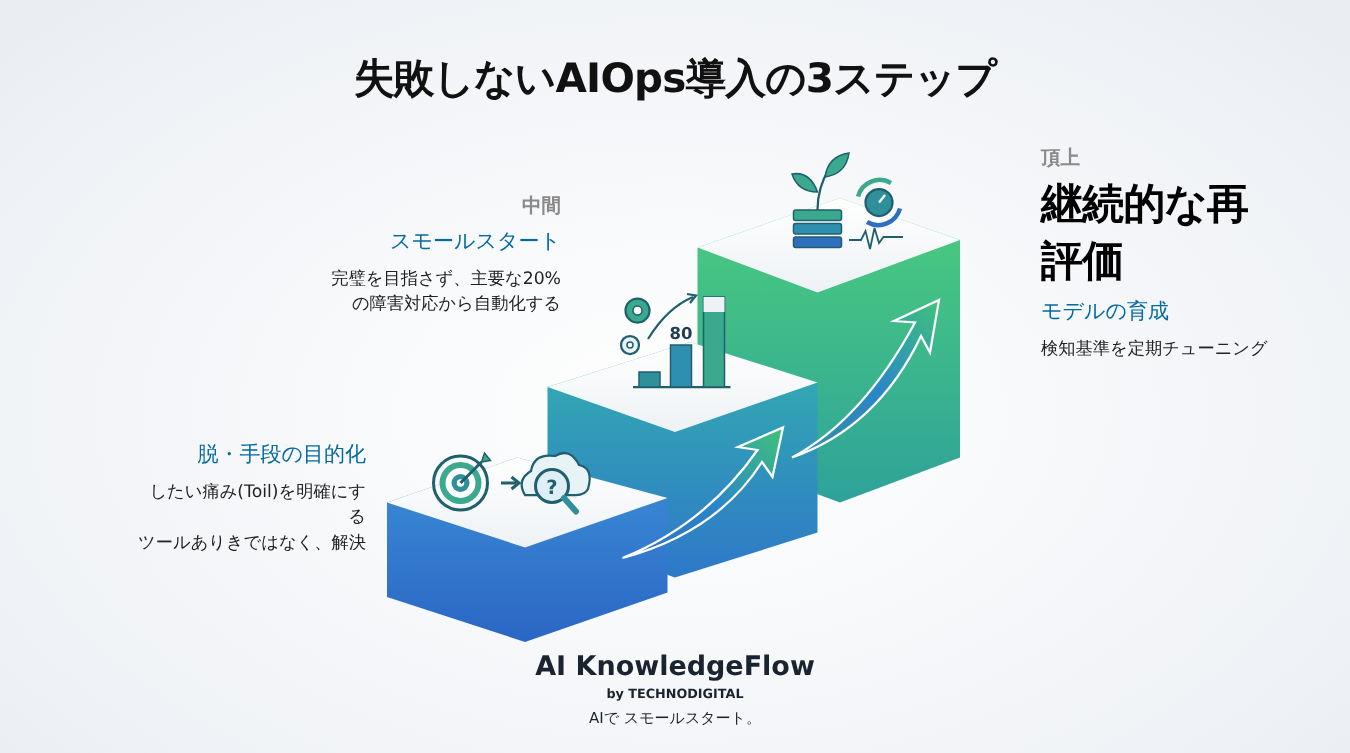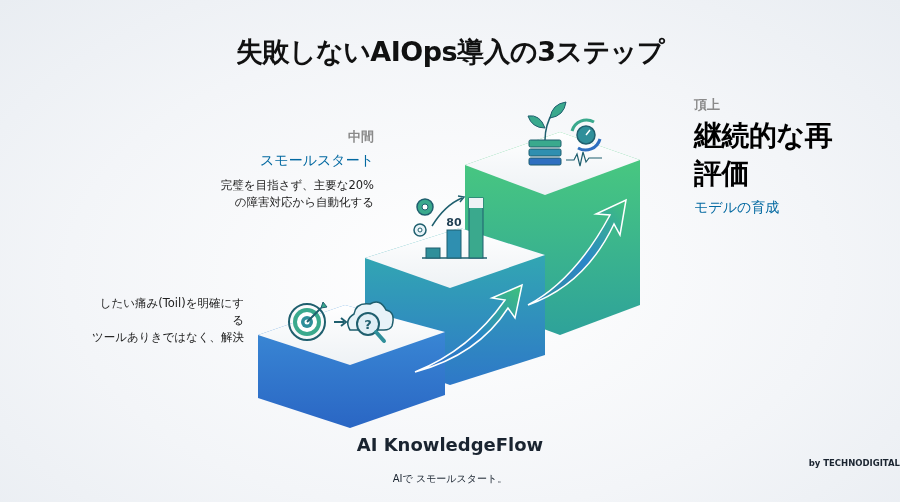--- a/index.html
+++ b/index.html
@@ -23,21 +23,21 @@
   .desc { font-size: 11.5px; color: #222; margin-top: 7px; line-height: 17px; }
 
   #step1 { left: 92px; top: 288px; width: 152px; }
   #step2 { left: 218px; top: 128px; width: 156px; }
   #step3 { left: 694px; top: 96px; width: 160px; }
 
   .illus { position: absolute; left: 0; top: 0; width: 900px; height: 502px; }
 
   .footer { position: absolute; left: 0; width: 900px; text-align: center; }
   .brand { top: 434px; font-size: 18px; font-weight: bold; color: #1a2430; }
-  .byline { top: 458px; font-size: 8.5px; font-weight: bold; color: #1a2430; text-align: right; }
+  .byline { top: 458px; font-size: 8.5px; font-weight: bold; color: #1a2430; }
   .tagline { top: 472px; font-size: 10px; color: #1a2430; }
 </style>
 </head>
 <body>
 
 <div class="title">失敗しないAIOps導入の3ステップ</div>
 
 <svg class="illus" viewBox="0 0 900 502">
   <defs>
     <linearGradient id="g1side" x1="0" y1="0" x2="0" y2="1">
@@ -129,38 +129,40 @@
   <g transform="translate(586,135)">
     <circle r="9" fill="#2f8f9a" stroke="#1f5f6e" stroke-width="1.5"></circle>
     <line x1="0" y1="0" x2="4" y2="-5" stroke="#fff" stroke-width="1.5"></line>
     <path d="M-14 -4 A15 15 0 0 1 8 -13" fill="none" stroke="#3aa98d" stroke-width="3"></path>
     <path d="M14 4 A15 15 0 0 1 -8 13" fill="none" stroke="#2f6fc0" stroke-width="3"></path>
   </g>
   <path d="M566 160 L574 160 L577 154 L580 166 L583 152 L586 162 L589 158 L602 158" fill="none" stroke="#1f5f6e" stroke-width="1.2"></path>
 </svg>
 
 <div class="label-block" id="step1">
+  <div class="sub">脱・手段の目的化</div>
   <div class="desc">
     <div>したい痛み(Toil)を明確にする</div>
     <div>ツールありきではなく、解決</div>
   </div>
 </div>
 
 <div class="label-block" id="step2">
   <div class="stage">中間</div>
   <div class="sub">スモールスタート</div>
   <div class="desc">
     <div>完璧を目指さず、主要な20%</div>
     <div>の障害対応から自動化する</div>
   </div>
 </div>
 
 <div class="label-block left-align" id="step3">
   <div class="stage">頂上</div>
   <div class="head">継続的な再評価</div>
   <div class="sub">モデルの育成</div>
   <div class="desc">
+    <div>検知基準を定期チューニング</div>
   </div>
 </div>
 
 <div class="footer brand">AI KnowledgeFlow</div>
 <div class="footer byline">by TECHNODIGITAL</div>
 <div class="footer tagline">AIで スモールスタート。</div>
 
 </body></html>

